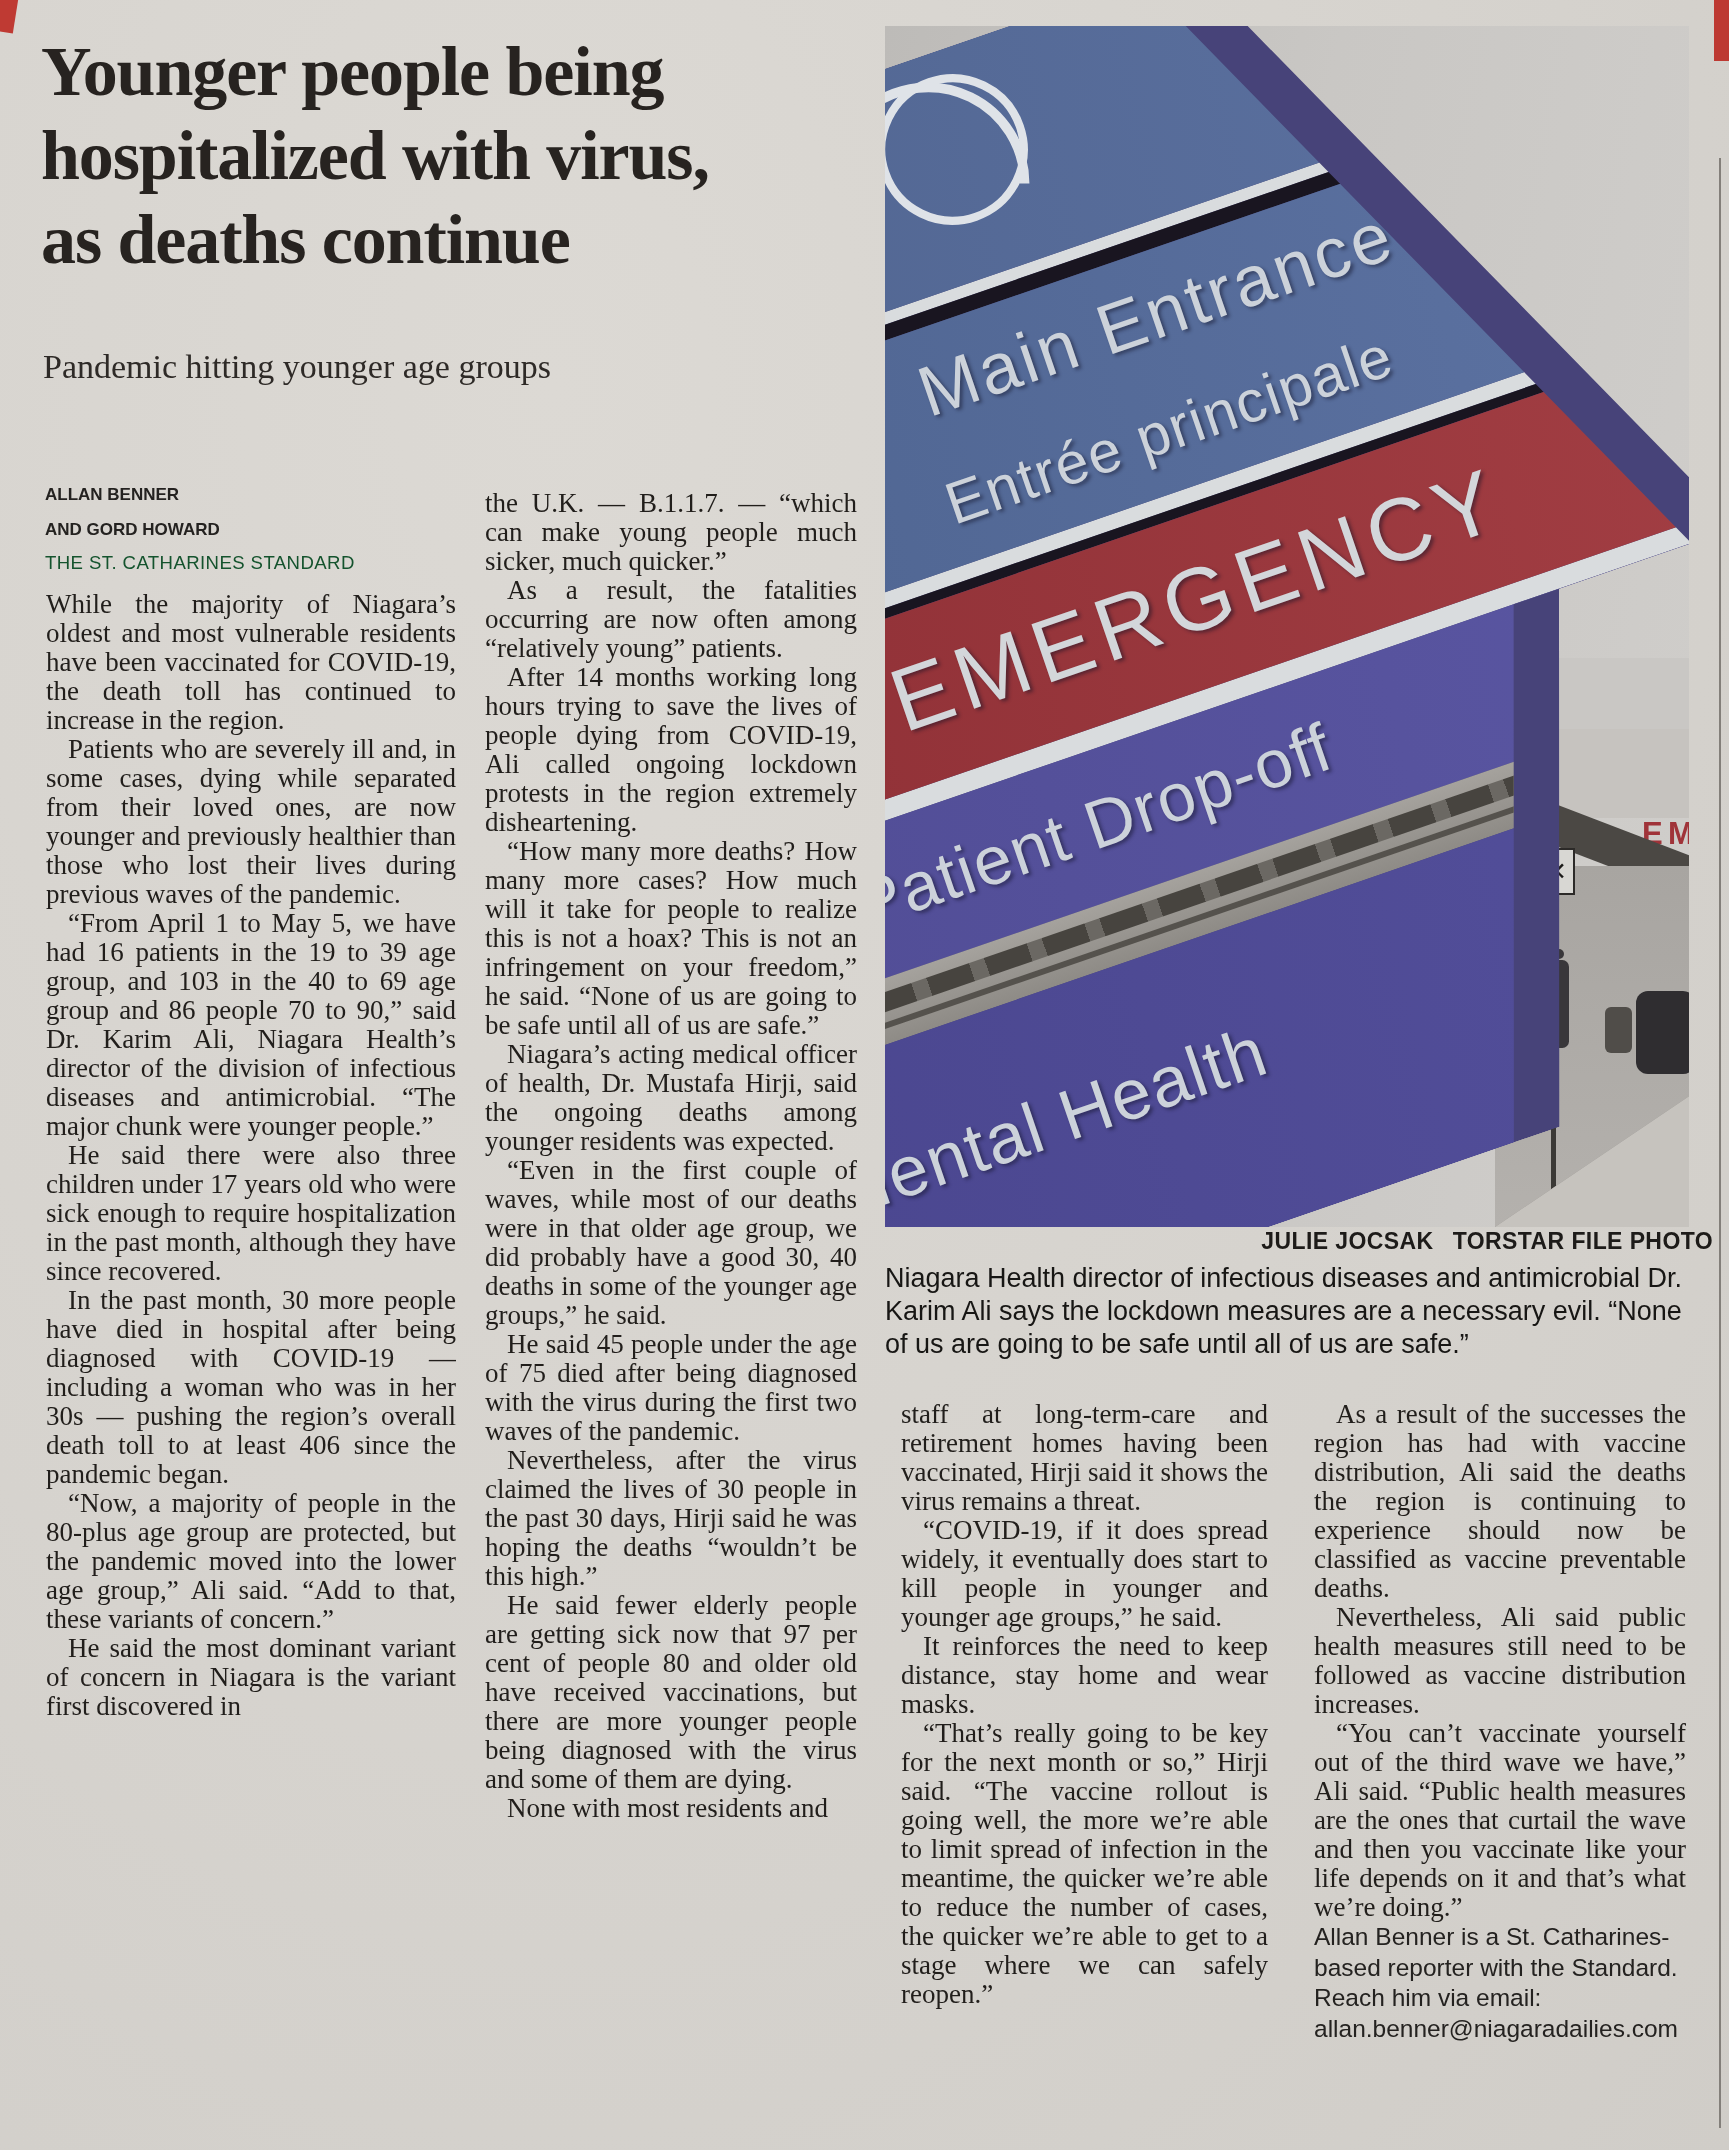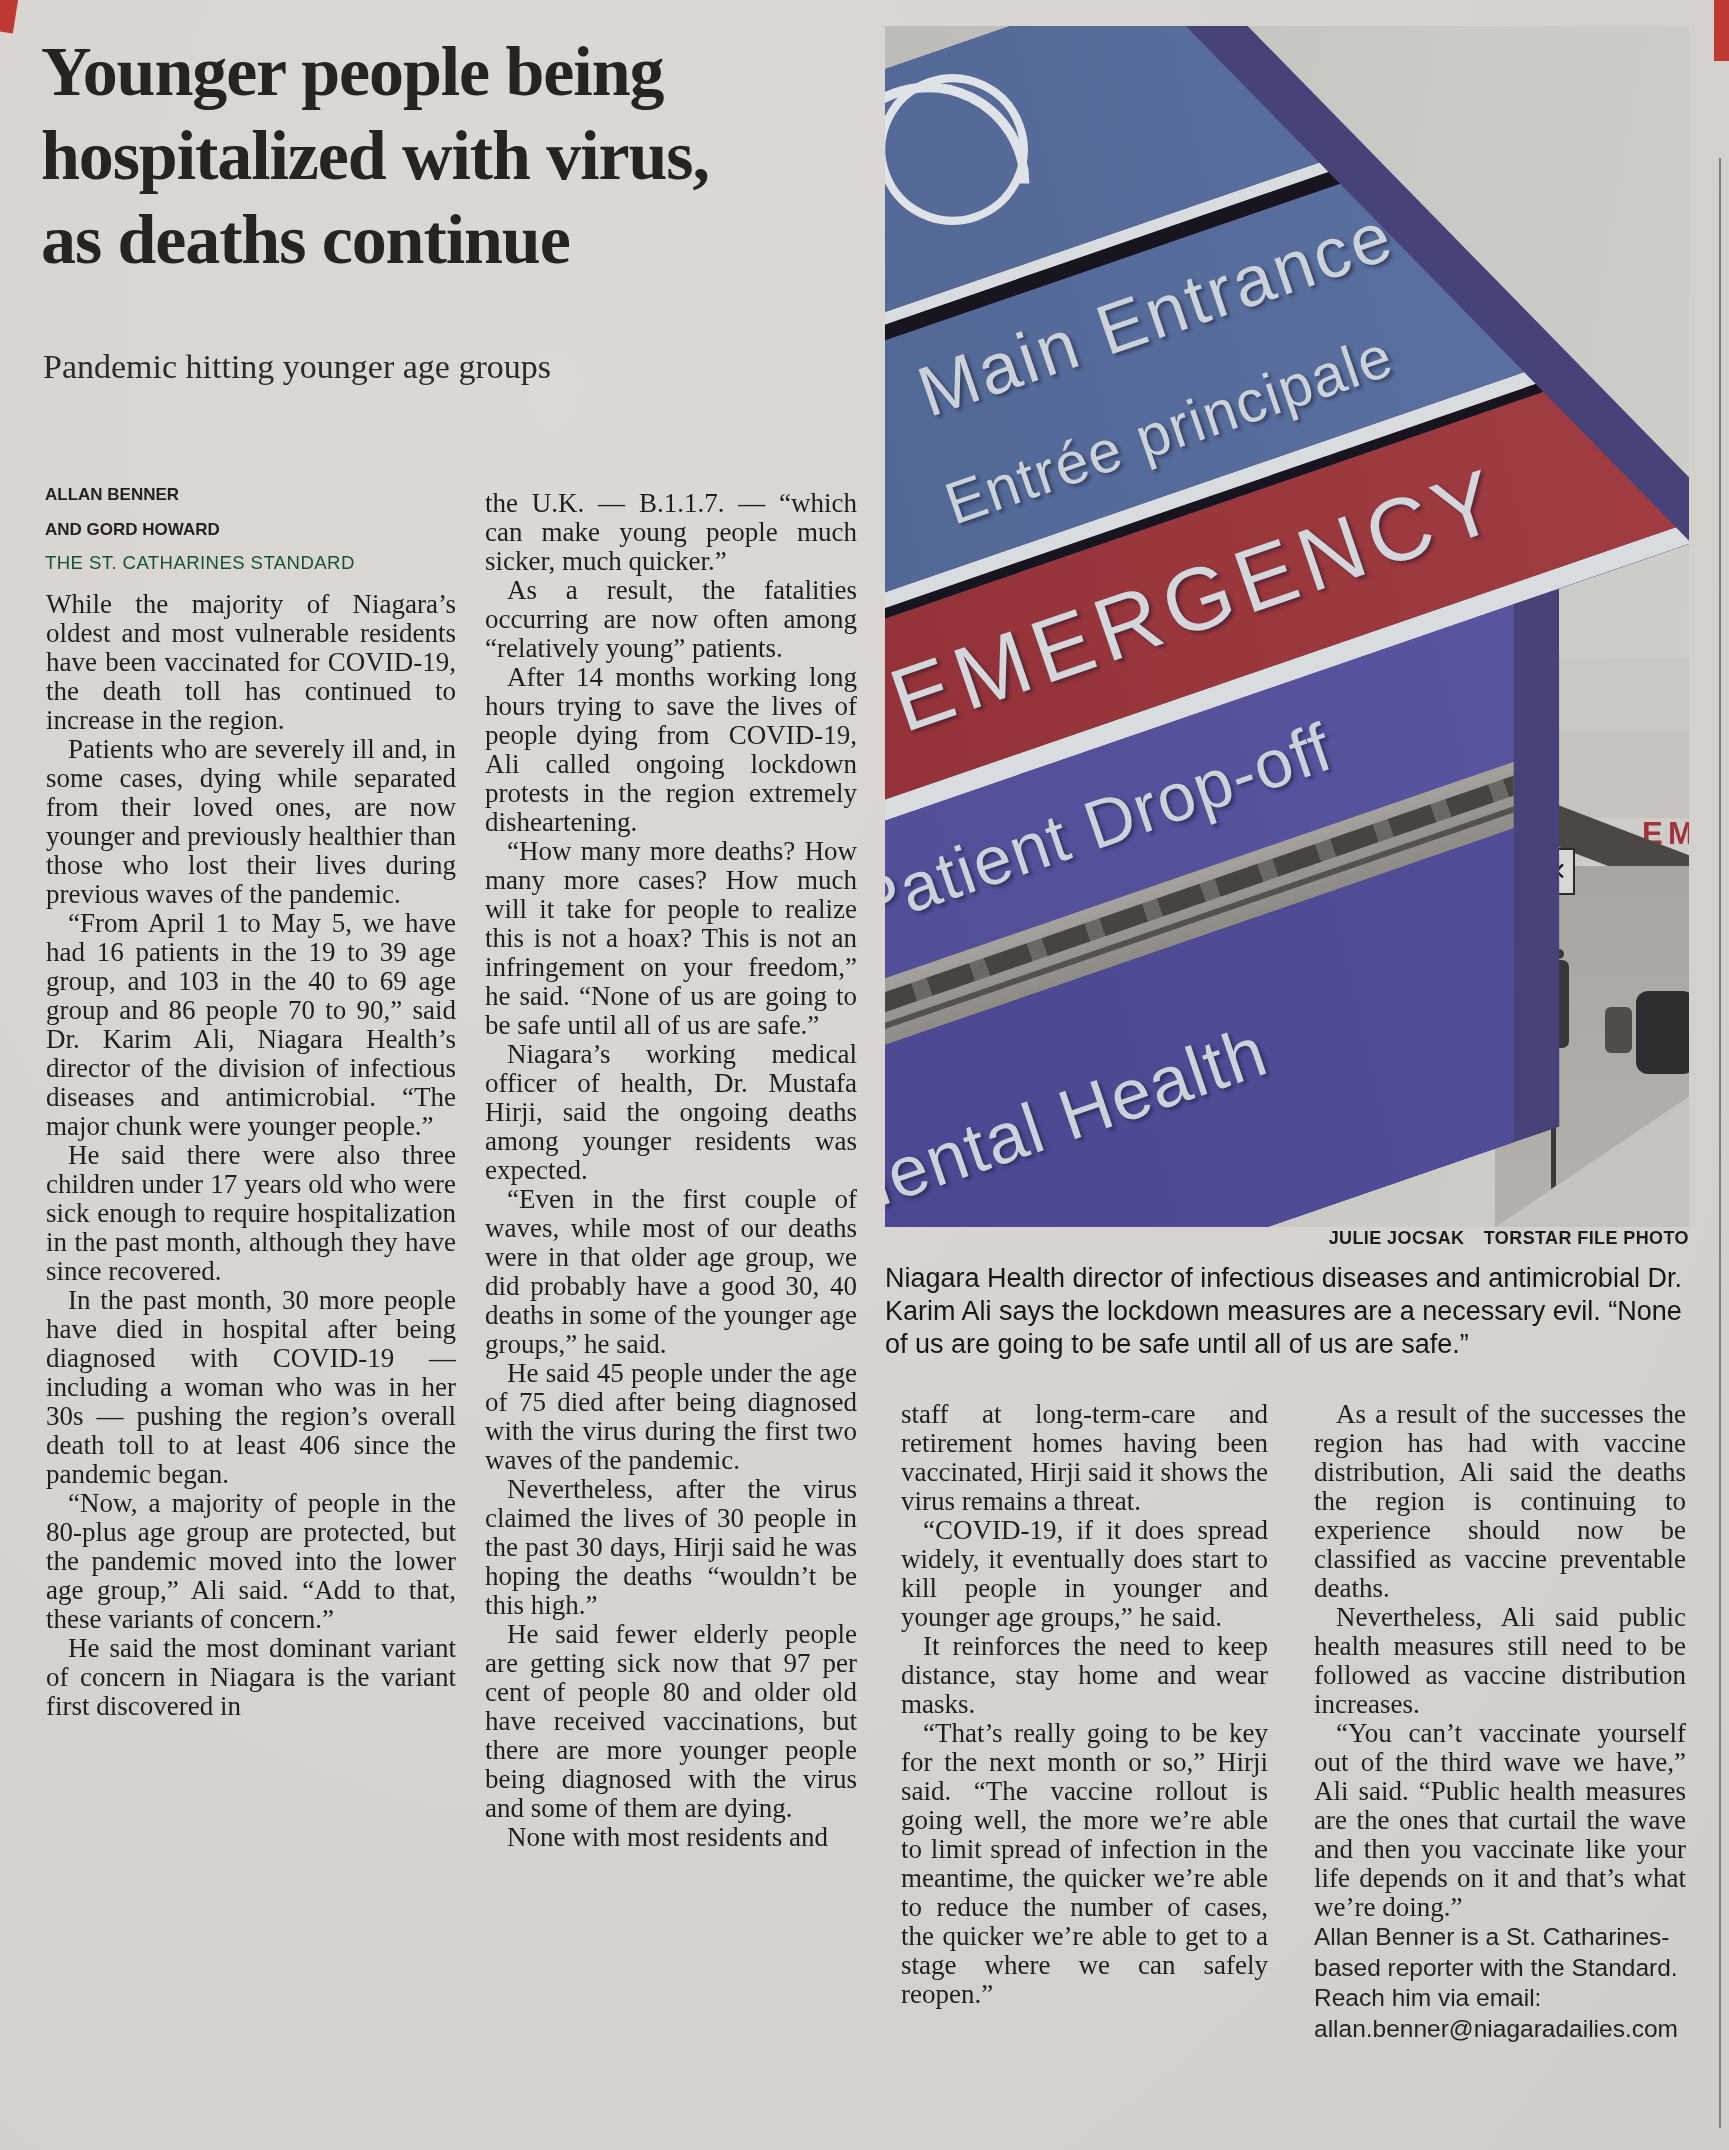--- a/index.html
+++ b/index.html
@@ -79,22 +79,22 @@
   .b-patient{height:149px;background:linear-gradient(95deg,#514d96,#605caa);}
   .b-patient .l1{font-size:68px;letter-spacing:1.5px;line-height:145px;padding-left:141px;white-space:nowrap;}
   .b-gap{height:63px;background:linear-gradient(#a5a29d,#8e8b86);}
   .b-gap .rail{position:absolute;left:0;top:13.4px;width:100%;height:19.3px;
     background:repeating-linear-gradient(90deg,#47443f 0 45px,#6b6863 45px 61px);}
   .b-gap .rail2{position:absolute;left:0;top:42px;width:100%;height:6.7px;background:#55524d;}
   .b-mental{height:297px;background:linear-gradient(95deg,#4b4790,#5955a3);}
   .b-mental .l1{font-size:71px;letter-spacing:1.5px;line-height:112px;padding-top:71px;padding-left:22px;white-space:nowrap;}
   .logo-swirl{position:absolute;left:390px;top:9px;}
   
-  .credit{left:885px;top:1228px;width:804px;text-align:right;font-family:"Liberation Sans",sans-serif;
-    font-weight:bold;font-size:18px;color:#1d1b19;letter-spacing:0.4px;}
+  .credit{left:909px;top:1228px;width:804px;text-align:right;font-family:"Liberation Sans",sans-serif;
+    font-weight:bold;font-size:23px;color:#1d1b19;letter-spacing:0.4px;}
   .credit .src{margin-left:19.3px;}
   .caption{left:885px;top:1262px;width:818px;font-family:"Liberation Sans",sans-serif;
     font-size:27px;line-height:33px;color:#171614;}
 </style>
 </head>
 <body>
 
 <div class="abs mark-tl"></div>
 <div class="abs mark-tr"></div>
 <div class="abs rule-right"></div>
@@ -123,21 +123,21 @@
   <p>In the past month, 30 more people have died in hospital after being diagnosed with COVID-19 — including a woman who was in her 30s — pushing the region’s overall death toll to at least 406 since the pandemic began.</p>
   <p>“Now, a majority of people in the 80-plus age group are protected, but the pandemic moved into the lower age group,” Ali said. “Add to that, these variants of concern.”</p>
   <p>He said the most dominant variant of concern in Niagara is the variant first discovered in</p>
 </div>
 
 <div class="col" id="col2">
   <p class="noind">the U.K. — B.1.1.7. — “which can make young people much sicker, much quicker.”</p>
   <p>As a result, the fatalities occurring are now often among “relatively young” patients.</p>
   <p>After 14 months working long hours trying to save the lives of people dying from COVID-19, Ali called ongoing lockdown protests in the region extremely disheartening.</p>
   <p>“How many more deaths? How many more cases? How much will it take for people to realize this is not a hoax? This is not an infringement on your freedom,” he said. “None of us are going to be safe until all of us are safe.”</p>
-  <p>Niagara’s working medical officer of health, Dr. Mustafa Hirji, said the ongoing deaths among younger residents was expected.</p>
+  <p>Niagara’s acting medical officer of health, Dr. Mustafa Hirji, said the ongoing deaths among younger residents was expected.</p>
   <p>“Even in the first couple of waves, while most of our deaths were in that older age group, we did probably have a good 30, 40 deaths in some of the younger age groups,” he said.</p>
   <p>He said 45 people under the age of 75 died after being diagnosed with the virus during the first two waves of the pandemic.</p>
   <p>Nevertheless, after the virus claimed the lives of 30 people in the past 30 days, Hirji said he was hoping the deaths “wouldn’t be this high.”</p>
   <p>He said fewer elderly people are getting sick now that 97 per cent of people 80 and older old have received vaccinations, but there are more younger people being diagnosed with the virus and some of them are dying.</p>
   <p>None with most residents and</p>
 </div>
 
 <div class="abs photo">
 
   <div class="street">

